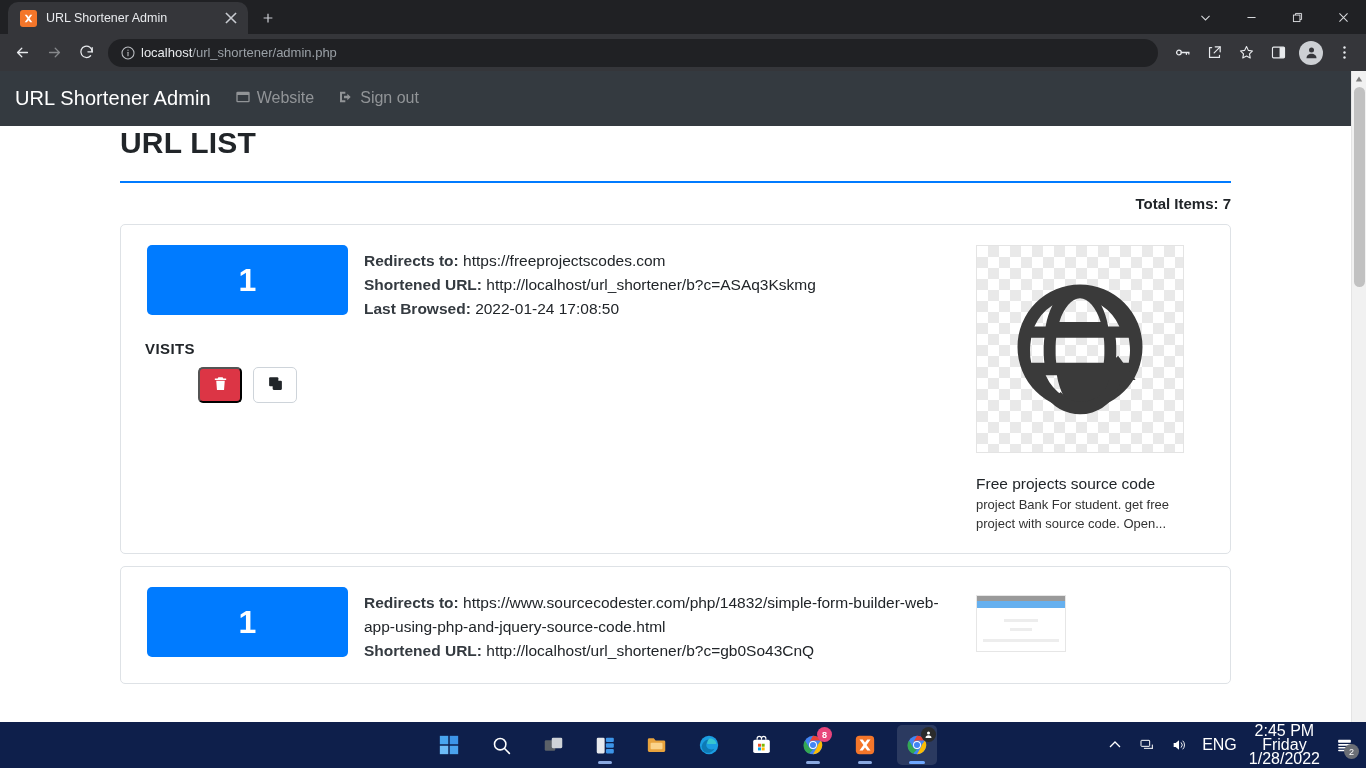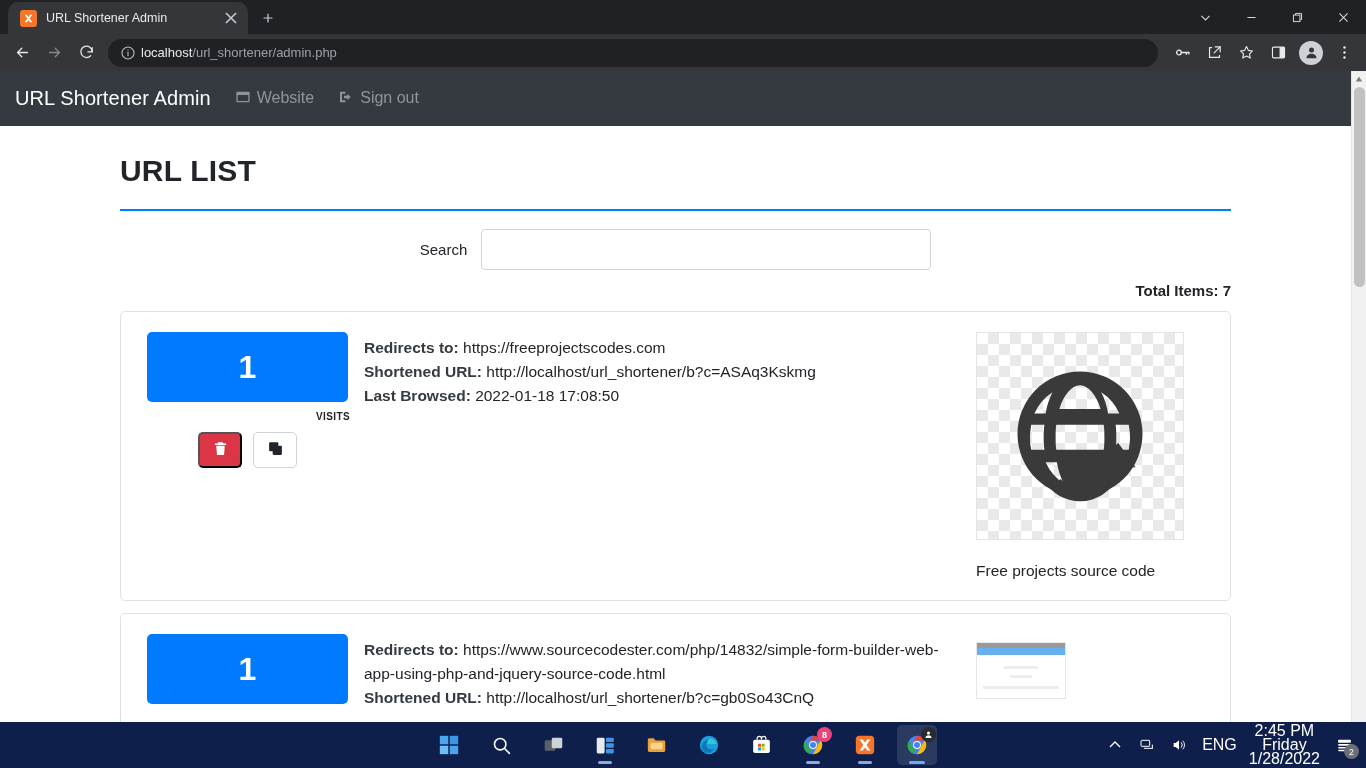--- a/index.html
+++ b/index.html
@@ -80,21 +80,20 @@
   .brand { color: #fff; font-size: 20px; letter-spacing: .1px; }
   .navlink {
     color: #919497; font-size: 16px; display: flex; align-items: flex-start; gap: 6px;
   }
   .navlink svg { width: 16px; height: 16px; }
 
   
   .container { padding: 0 120px; }
   .page-title {
     font-size: 30px; font-weight: bold; color: #212529; letter-spacing: .2px;
-    padding-top: 28px;
   }
   .title-rule { border-top: 2px solid #007bff; margin-top: 21px; }
 
   .search-row {
     display: flex; align-items: center; justify-content: center;
     gap: 14px; margin-top: 18px;
   }
   .search-label { font-size: 15px; color: #212529; }
   .search-input {
     width: 450px; height: 41px; border: 1px solid #ced4da; border-radius: 4px;
@@ -110,22 +109,22 @@
     border: 1px solid #dee2e6; border-radius: 5px; background: #fff;
     margin-top: 12px; padding: 20px 24px; display: flex; gap: 14px;
   }
   .card-left { width: 205px; flex: 0 0 auto; }
   .visit-box {
     background: #007bff; border-radius: 5px; height: 70px;
     display: flex; align-items: center; justify-content: center;
     color: #fff; font-size: 32px; font-weight: bold; margin: 0 2px;
   }
   .visit-label {
-    text-align: right; font-weight: bold; font-size: 10px; color: #212529;
-    letter-spacing: .4px; margin-top: 9px;
+    text-align: left; font-weight: bold; font-size: 15px; color: #212529;
+    letter-spacing: .4px; margin-top: 25px;
   }
   .btn-row { display: flex; gap: 11px; justify-content: center; margin-top: 10px; }
   .btn {
     width: 44px; height: 36px; border-radius: 5px;
     display: flex; align-items: center; justify-content: center;
   }
   .btn-danger { background: #dc3545; color: #fff; }
   .btn-light { background: #fff; border: 1px solid #ced4da; color: #212529; }
   .btn svg { width: 17px; height: 17px; }
 
@@ -348,24 +347,20 @@
               </svg>
           </span>
           <span>Sign out</span>
         </a>
       </div>
 
       <div class="container">
         <h1 class="page-title">URL LIST</h1>
         <div class="title-rule"></div>
 
-        <div class="search-row">
-          <label class="search-label">Search</label>
-          <input class="search-input" type="text" value="" placeholder="" style="">
-        </div>
 
         <div class="total-items">Total Items: 7</div>
 
         <div class="card">
           <div class="card-left">
             <div class="visit-box">1</div>
             <div class="visit-label">VISITS</div>
             <div class="btn-row">
               <button class="btn btn-danger">
                 <span>
@@ -388,33 +383,34 @@
             <div class="field">
               <b>Redirects to:</b>
               <span>https://freeprojectscodes.com</span>
             </div>
             <div class="field">
               <b>Shortened URL:</b>
               <span>http://localhost/url_shortener/b?c=ASAq3Kskmg</span>
             </div>
             <div class="field">
               <b>Last Browsed:</b>
-              <span>2022-01-18 17:08:50</span>
+              <span>2022-01-24 17:08:50</span>
             </div>
           </div>
           <div class="card-right">
             <div class="thumb-wrap">
               <span>
                 <svg viewBox="0 0 24 24" fill="currentColor">
                   <path d="M12 2a10 10 0 100 20 10 10 0 000-20zm0 2.2c1.3 0 2.6 1.5 3.3 3.8h-6.6C9.4 5.7 10.7 4.2 12 4.2zM7.6 5.3c-.5 1-.9 2.1-1.1 3.4H4.7a8 8 0 012.9-3.4zM4.2 10.5h2.1c-.1.7-.1 1.4-.1 2s0 1.3.1 2H4.2a8 8 0 01-.2-2c0-.7.1-1.3.2-2zm4 0h7.6c.1.7.1 1.3.1 2s0 1.3-.1 2H8.2c-.1-.7-.1-1.3-.1-2s0-1.3.1-2zm9.5 0h2.1c.1.7.2 1.3.2 2s-.1 1.3-.2 2h-2.1c.1-.7.1-1.4.1-2s0-1.3-.1-2zm-1.2-1.8c-.2-1.3-.6-2.4-1.1-3.4a8 8 0 012.9 3.4zM6.5 16.5h1.8c.2 1.3.6 2.4 1.1 3.4a8 8 0 01-2.9-3.4z"></path>
                   <path d="M19.3 13.9l-3.9 3.9h2.4a4.4 4.4 0 01-4.3 3.5 4.4 4.4 0 01-3.4-1.6l-1.6 1.6a6.6 6.6 0 0011.2-3.5h2.4z" transform="translate(-1.2,-0.5)"></path>
                 </svg>
               </span>
             </div>
             <div class="thumb-title">Free projects source code</div>
+            <div class="thumb-desc">project Bank For student. get free project with source code. Open...</div>
           </div>
         </div>
 
         <div class="card">
           <div class="card-left">
             <div class="visit-box">1</div>
 
           </div>
           <div class="card-mid">
             <div class="field">

